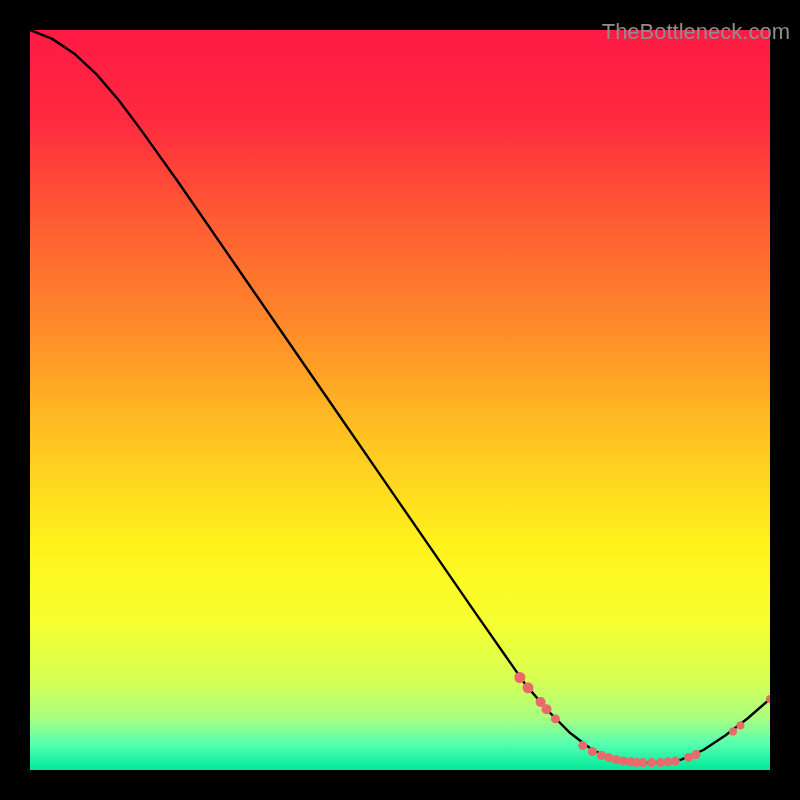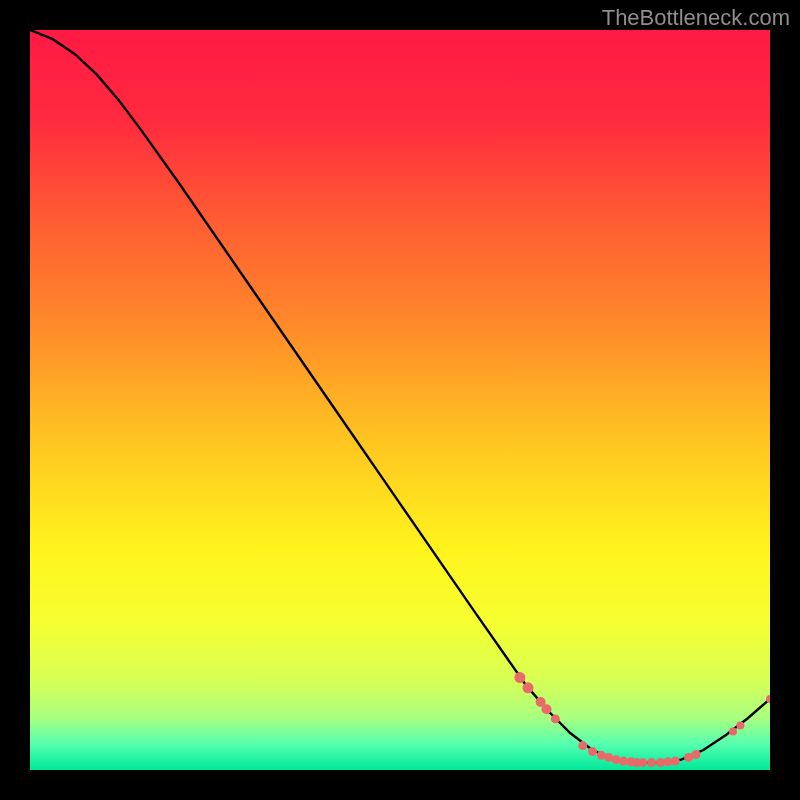--- a/index.html
+++ b/index.html
@@ -1,20 +1,20 @@
 <!DOCTYPE html>
 <html><head>
 <meta charset="utf-8">
 <style>
   * { margin: 0; padding: 0; box-sizing: border-box; }
   html, body { width: 800px; height: 800px; overflow: hidden; background: #000; }
   .wrap { position: relative; width: 800px; height: 800px; }
   .attribution {
     position: absolute;
-    top: 5px;
+    top: 19px;
     right: 10px;
     font-family: Arial, Helvetica, sans-serif;
     font-size: 22px;
     color: #8e8e8e;
     z-index: 10;
   }
   .plot-area {
     position: absolute;
     left: 30px;
     top: 30px;

